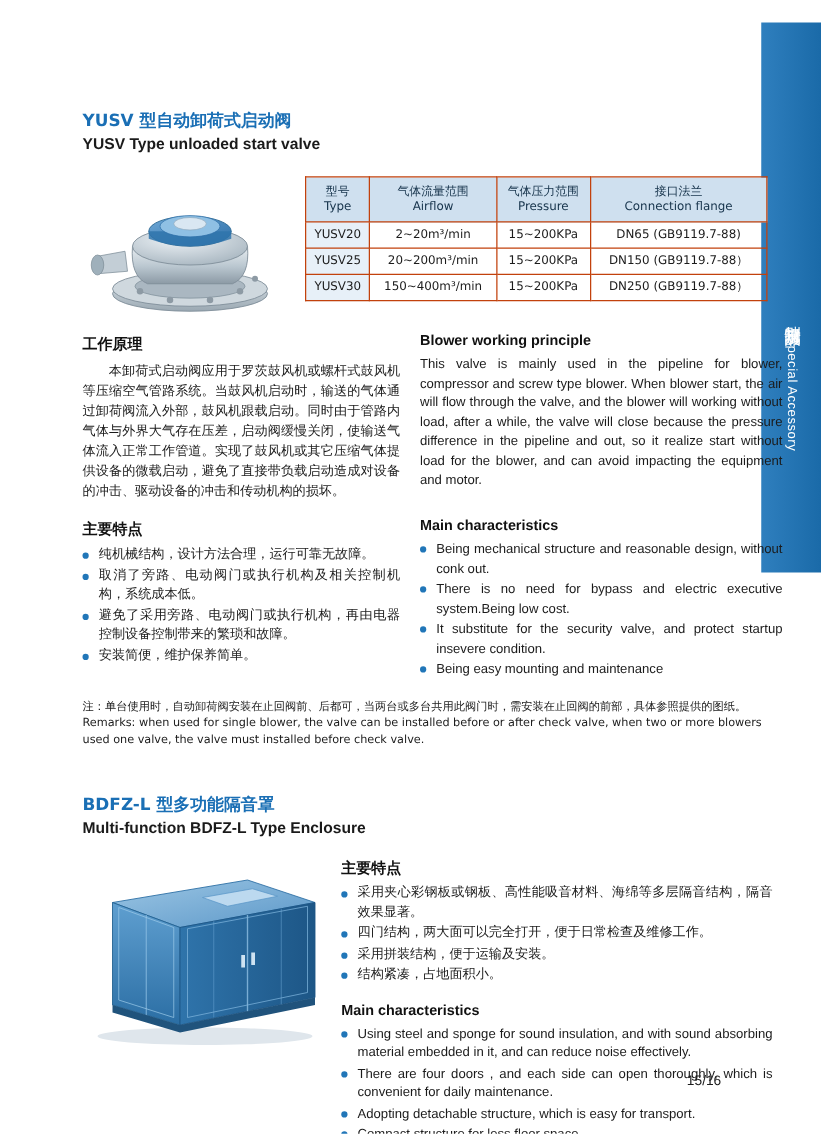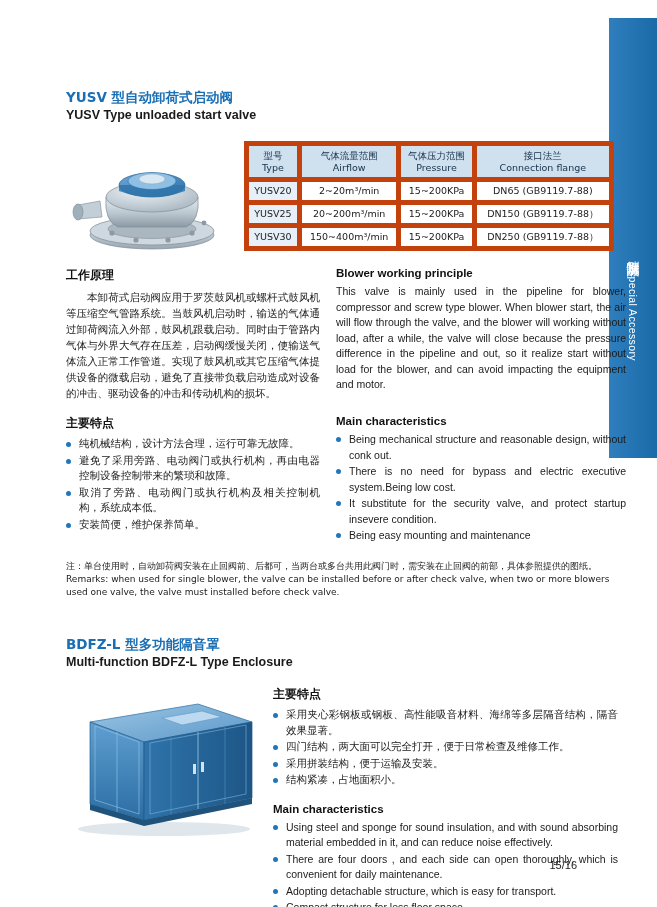--- a/index.html
+++ b/index.html
@@ -82,21 +82,21 @@
   .valve-svg { display: block; }
 
   table.spec {
     border-collapse: collapse;
     font-size: 9.5px;
     font-family: "DejaVu Sans", sans-serif;
     width: 370px;
     margin-left: 8px;
   }
   table.spec th, table.spec td {
-    border: 5px solid #c2410c;
+    border: 1px solid #c2410c;
     text-align: center;
     padding: 3px 2px;
     line-height: 12px;
   }
   table.spec thead th {
     background: #cfe0ef;
     font-weight: normal;
     color: #15324a;
     height: 36px;
     font-size: 9.5px;
@@ -282,22 +282,22 @@
         <h4 class="blk-en">Blower working principle</h4>
         <p class="body-en">This valve is mainly used in the pipeline for blower, compressor and screw type blower. When blower start, the air will flow through the valve, and the blower will working without load, after a while, the valve will close because the pressure difference in the pipeline and out, so it realize start without load for the blower, and can avoid impacting the equipment and motor.</p>
       </div>
     </div>
 
     <div class="cols mt14">
       <div class="col-l">
         <h4 class="blk-cn">主要特点</h4>
         <ul class="feat cn">
           <li>纯机械结构，设计方法合理，运行可靠无故障。</li>
+          <li>取消了旁路、电动阀门或执行机构及相关控制机构，系统成本低。</li>
           <li>避免了采用旁路、电动阀门或执行机构，再由电器控制设备控制带来的繁琐和故障。</li>
-          <li>取消了旁路、电动阀门或执行机构及相关控制机构，系统成本低。</li>
           <li>安装简便，维护保养简单。</li>
         </ul>
       </div>
       <div class="col-r">
         <h4 class="blk-en">Main characteristics</h4>
         <ul class="feat">
           <li>Being mechanical structure and reasonable design, without conk out.</li>
           <li>There is no need for bypass and electric executive system.Being low cost.</li>
           <li>It substitute for the security valve, and protect startup insevere condition.</li>
           <li>Being easy mounting and maintenance</li>

